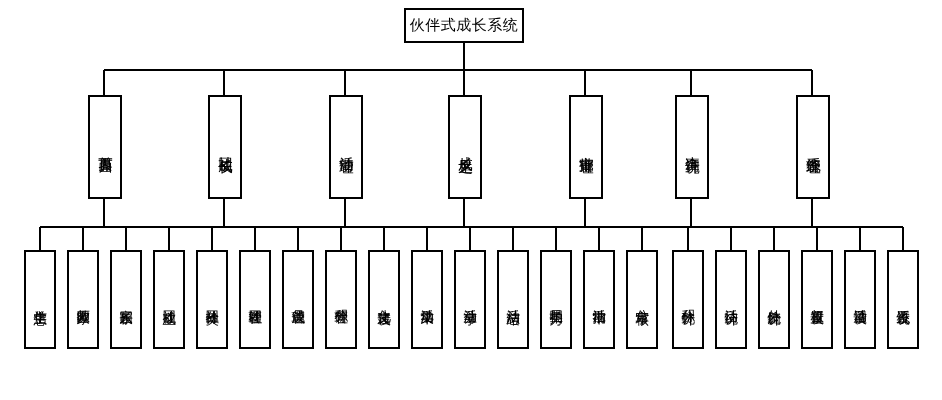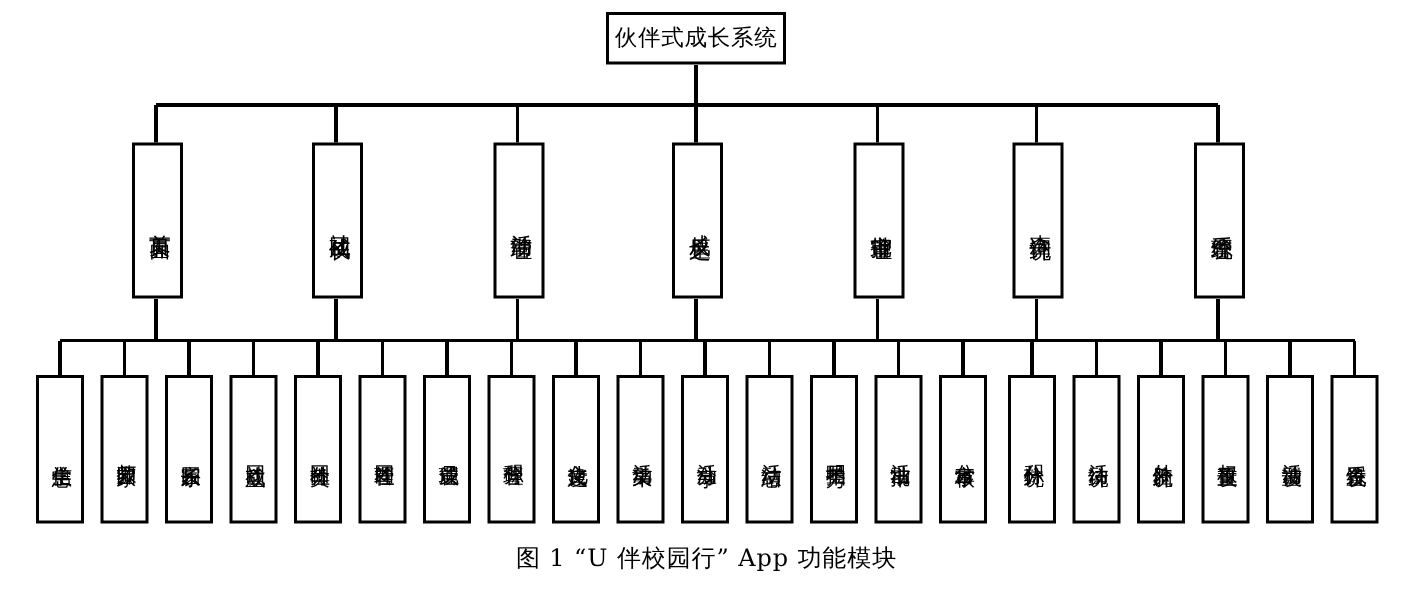--- a/index.html
+++ b/index.html
@@ -48,20 +48,21 @@
     left: 404px;
     top: 8px;
     width: 120px;
     height: 35px;
   }
   .node-root .node-label {
     font-size: 15px;
     line-height: 1;
     letter-spacing: 0.5px;
     white-space: nowrap;
+    font-family: Liberation Serif, serif;
   }
 
   .node-mid {
     width: 34px;
     height: 104px;
     top: 95px;
   }
   .node-mid .node-label {
     font-size: 14.5px;
     line-height: 1.32;
@@ -239,15 +240,14 @@
   <div class="node node-leaf" style="left:801px;">
     <span class="node-label">权重设置</span>
   </div>
   <div class="node node-leaf" style="left:844px;">
     <span class="node-label">活动设置</span>
   </div>
   <div class="node node-leaf" style="left:887px;">
     <span class="node-label">系统设置</span>
   </div>
 
-  <div id="figure-caption">图 1    “U 伴校园行” App 功能模块</div>
 
 </div>
 
 </body></html>

